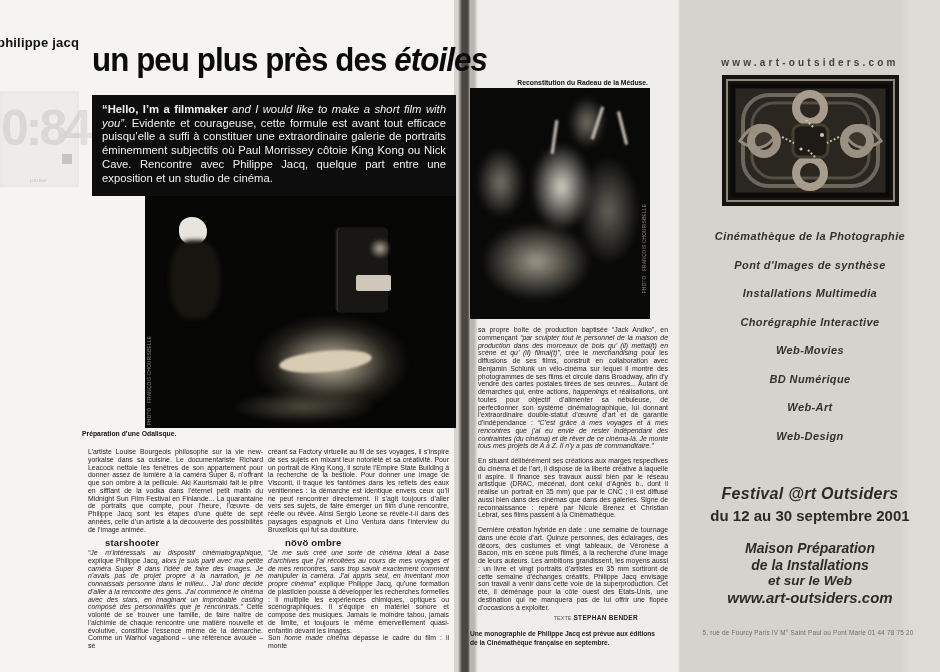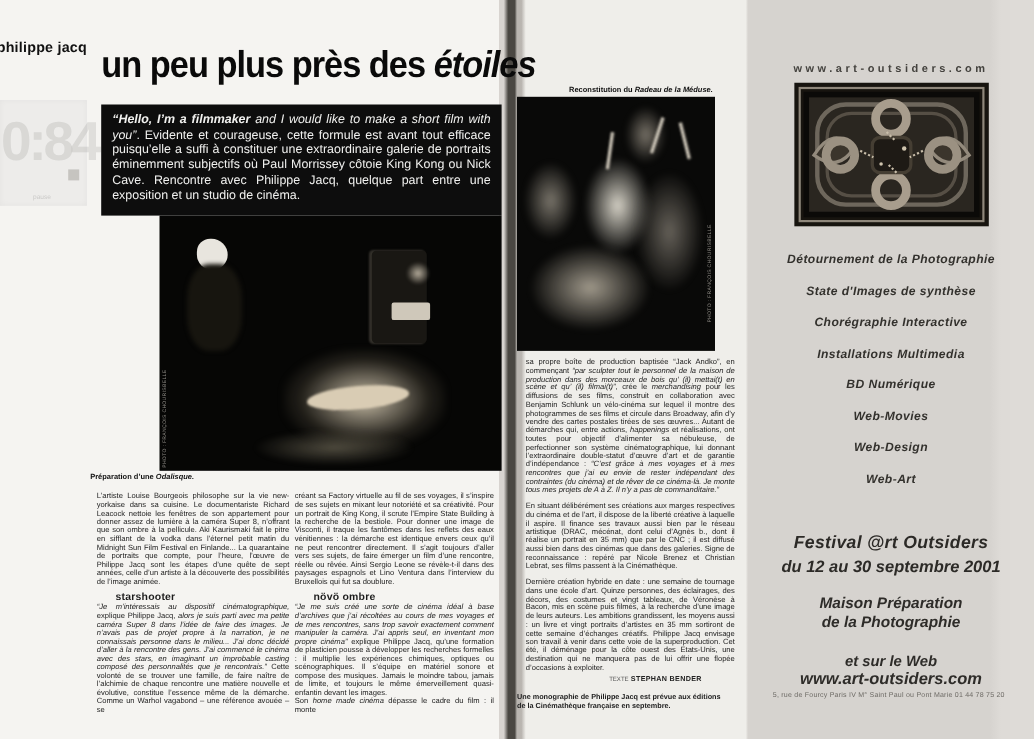--- a/index.html
+++ b/index.html
@@ -5,21 +5,21 @@
   html,body{margin:0;padding:0;background:#ffffff;}
   #spread{
     position:relative;width:940px;height:672px;overflow:hidden;
     font-family:"Liberation Sans", sans-serif;color:#1a1a1a;
     background:linear-gradient(90deg,#f5f4f1 0 454px,#d8d4d0 454px 458px,#4a4742 462px 468px,#b9b5b0 470px 474px,#efeeea 478px 678px,#d6d3cf 680px 900px,#dedbd7 910px 940px);
   }
   .abs{position:absolute;}
   
   .run-i{font-style:italic;}
   .run-b{font-weight:bold;}
-  .run-bi{font-weight:bold;font-style:italic;}
+  .run-bi{font-weight:bold;}
 
   
   .masthead{left:-3px;top:35px;font-size:13px;font-weight:bold;letter-spacing:.2px;color:#111;}
   .margin-block{left:0;top:91px;width:79px;height:96px;background:#edecea;box-shadow:0 0 6px rgba(0,0,0,.04) inset;}
   .counter{position:absolute;left:1px;top:8px;font-size:50px;font-weight:bold;letter-spacing:-3px;color:rgba(110,110,105,.16);}
   .counter-square{position:absolute;right:7px;bottom:23px;width:10px;height:10px;background:#c6c4c0;}
   .counter-caption{position:absolute;left:30px;bottom:4px;font-size:6px;color:rgba(0,0,0,.16);}
 
   
   .title{left:92px;top:40px;font-size:34px;font-weight:bold;letter-spacing:-1px;color:#0a0a0a;transform:scaleX(.92);transform-origin:left center;white-space:nowrap;}
@@ -72,23 +72,23 @@
   .byline .lbl{font-size:5.5px;color:#555;margin-right:2px;}
   .byline .nm{font-weight:bold;letter-spacing:.3px;}
   .footnote{left:470px;top:630px;width:186px;font-size:6.6px;font-weight:bold;line-height:8.5px;color:#222;}
 
   
   .ad-url-top{left:688px;top:57px;width:244px;text-align:center;font-size:10px;font-weight:bold;letter-spacing:3.2px;color:#44423e;}
   .artwork{left:722px;top:75px;width:177px;height:131px;}
   .ad-list{left:686px;top:222px;width:248px;text-align:center;}
   .ad-item{height:28.5px;font-size:11px;font-weight:bold;font-style:italic;color:#33312d;letter-spacing:.4px;line-height:28.5px;white-space:nowrap;}
   .fest-title{left:686px;top:485px;width:248px;text-align:center;font-size:16px;font-weight:bold;font-style:italic;color:#2c2a27;letter-spacing:.3px;}
-  .fest-dates{left:686px;top:507px;width:248px;text-align:center;font-size:15px;font-weight:bold;font-style:italic;color:#2c2a27;}
+  .fest-dates{left:686px;top:507px;width:248px;text-align:center;font-size:15px;font-weight:bold;color:#2c2a27;}
   .venue{left:686px;top:540px;width:248px;text-align:center;font-size:14px;font-weight:bold;font-style:italic;color:#2e2c29;line-height:17px;}
-  .webline{left:686px;top:592px;width:248px;text-align:center;font-size:13.5px;font-weight:bold;font-style:italic;color:#2e2c29;line-height:17px;}
+  .webline{left:686px;top:572px;width:248px;text-align:center;font-size:13.5px;font-weight:bold;font-style:italic;color:#2e2c29;line-height:17px;}
   .webline .url{font-size:15px;}
   .ad-address{left:680px;top:629px;width:256px;text-align:center;font-size:6.4px;color:#6e6b66;letter-spacing:.2px;}
 </style>
 </head>
 <body>
 
 <div id="spread">
 
   <div class="abs masthead">philippe jacq</div>
   <div class="abs margin-block">
@@ -168,35 +168,35 @@
       <circle cx="42" cy="66" r="13" fill="none" stroke="#9b9182" stroke-width="8"></circle>
       <circle cx="135" cy="66" r="13" fill="none" stroke="#9b9182" stroke-width="8"></circle>
       <rect x="71" y="50" width="35" height="32" rx="7" fill="#1e1a15" stroke="#453e33" stroke-width="3"></rect>
       <path d="M84,45 l8,8 M93,82 l-8,-8 M60,62 l12,6 M117,62 l-12,6" stroke="#c8bda9" stroke-width="2" stroke-dasharray="2 2"></path>
       <circle cx="100" cy="60" r="2" fill="#cfc4ae"></circle>
       <circle cx="79" cy="74" r="1.6" fill="#cfc4ae"></circle>
     </svg>
   </div>
 
   <div class="abs ad-list">
-      <div class="ad-item">Détournement de la Photographie</div>
-      <div class="ad-item">State d'Images de synthèse</div>
+      <div class="ad-item">Cinémathèque de la Photographie</div>
+      <div class="ad-item">Pont d'Images de synthèse</div>
+      <div class="ad-item">Installations Multimedia</div>
       <div class="ad-item">Chorégraphie Interactive</div>
-      <div class="ad-item">Installations Multimedia</div>
+      <div class="ad-item">Web-Movies</div>
       <div class="ad-item">BD Numérique</div>
-      <div class="ad-item">Web-Movies</div>
+      <div class="ad-item">Web-Art</div>
       <div class="ad-item">Web-Design</div>
-      <div class="ad-item">Web-Art</div>
     </div>
 
   <div class="abs fest-title">Festival @rt Outsiders</div>
   <div class="abs fest-dates">du 12 au 30 septembre 2001</div>
   <div class="abs venue">
     <div>Maison Préparation</div>
-    <div>de la Photographie</div>
+    <div>de la Installations</div>
   </div>
   <div class="abs webline">
     <div>et sur le Web</div>
     <div class="url">www.art-outsiders.com</div>
   </div>
   <div class="abs ad-address">5, rue de Fourcy Paris IV M° Saint Paul ou Pont Marie 01 44 78 75 20</div>
 
 </div>
 
 </body></html>

